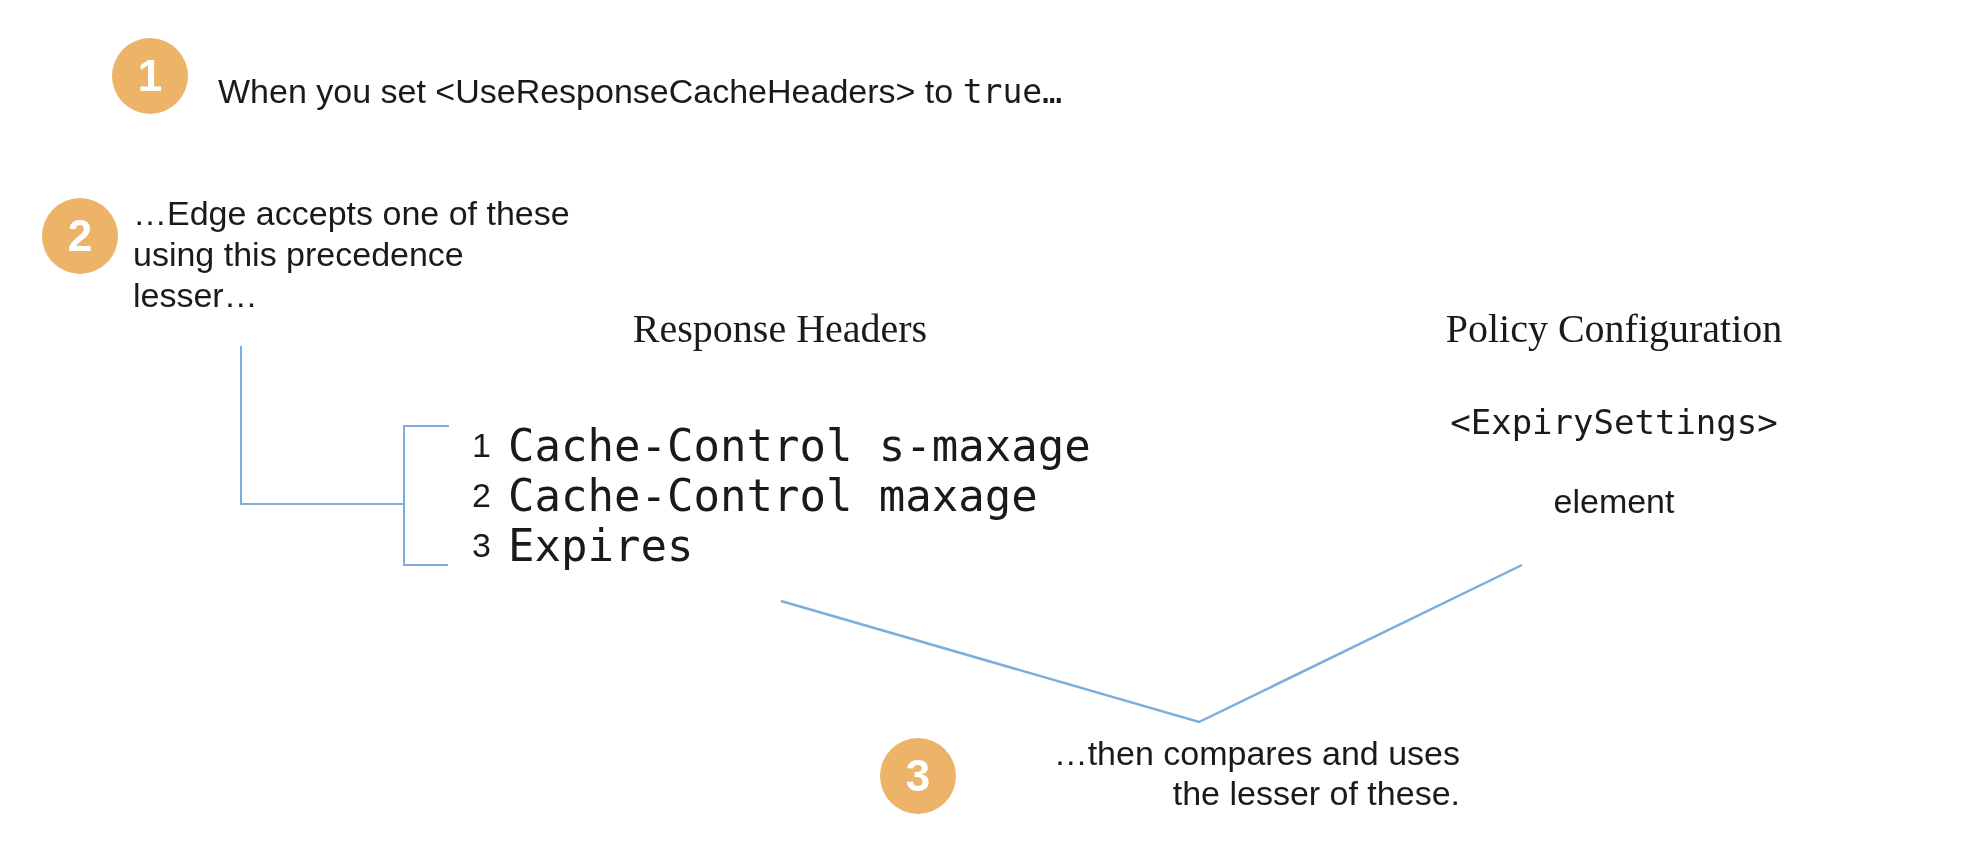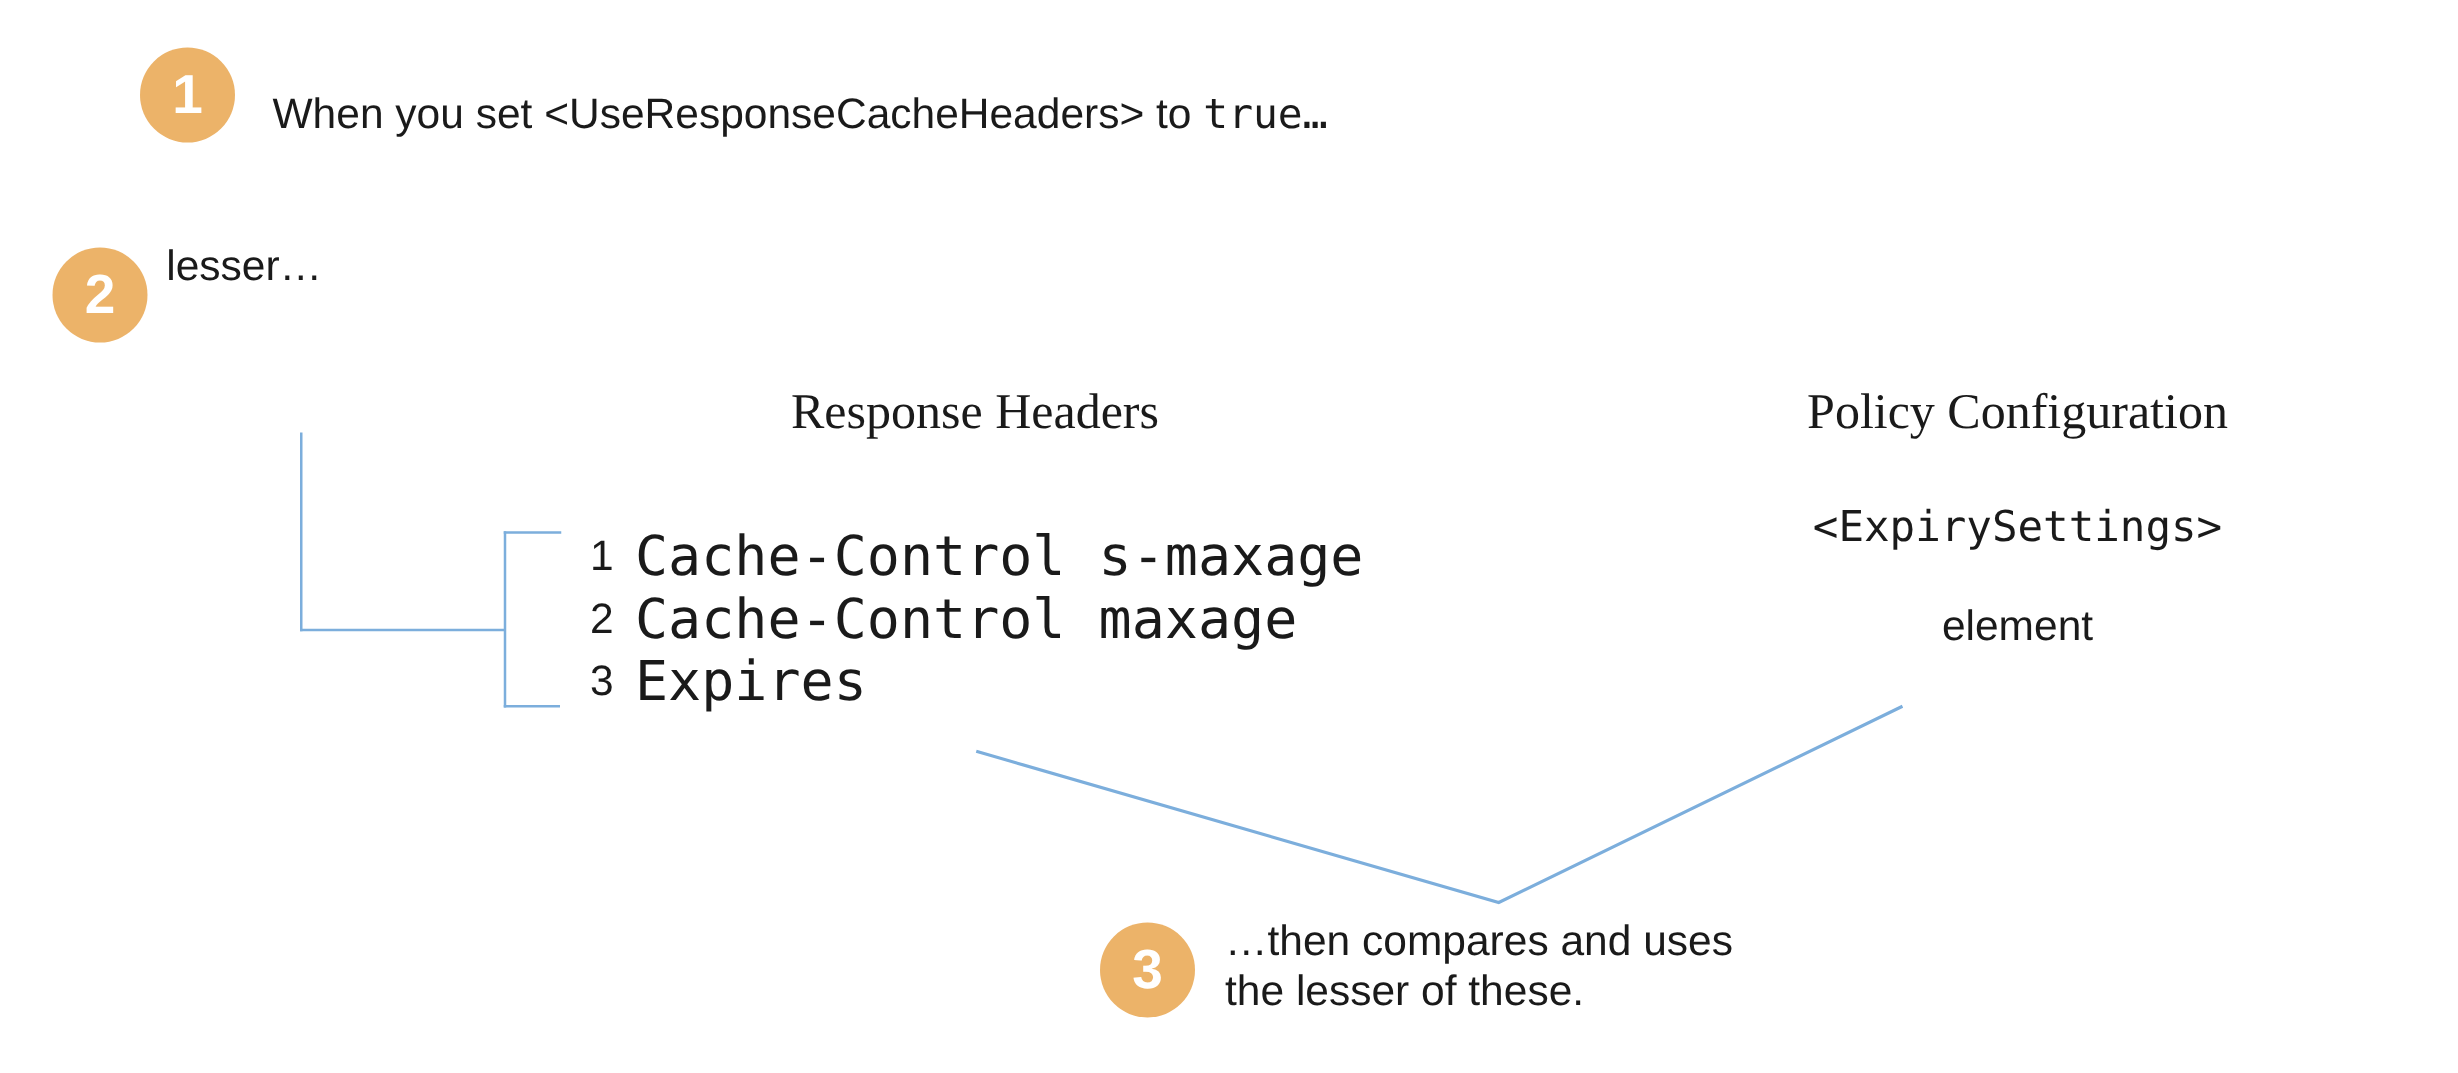--- a/index.html
+++ b/index.html
@@ -96,21 +96,21 @@
     text-align: center;
     font-size: 34px;
   }
 
   
   .step3-text {
     position: absolute;
     left: 980px; width: 480px; top: 733px;
     font-size: 34px;
     line-height: 40px;
-    text-align: left;
+    text-align: right;
   }
 
   
   .line {
     position: absolute;
     background: #7caedc;
   }
   .seg-v1 { left: 240px; top: 346px; width: 2px; height: 159px; } 
   .seg-h1 { left: 240px; top: 503px; width: 164px; height: 2px; } 
   .seg-bv { left: 403px; top: 425px; width: 2px; height: 141px; } 
@@ -133,20 +133,22 @@
     <span>1</span>
   </div>
   <div class="step1-text">
     <span>When you set &lt;UseResponseCacheHeaders&gt; to </span><span class="mono">true…</span>
   </div>
 
   <div class="badge badge-2">
     <span>2</span>
   </div>
   <div class="step2-text">
+    <div>…Edge accepts one of these</div>
+    <div>using this precedence</div>
     <div>lesser…</div>
   </div>
 
   <div class="col-heading heading-response">Response Headers</div>
   <div class="col-heading heading-policy">Policy Configuration</div>
 
   <div class="rh-list">
     <div class="rh-row">
       <span class="num">1</span>
       <span class="code mono">Cache-Control s-maxage</span>

